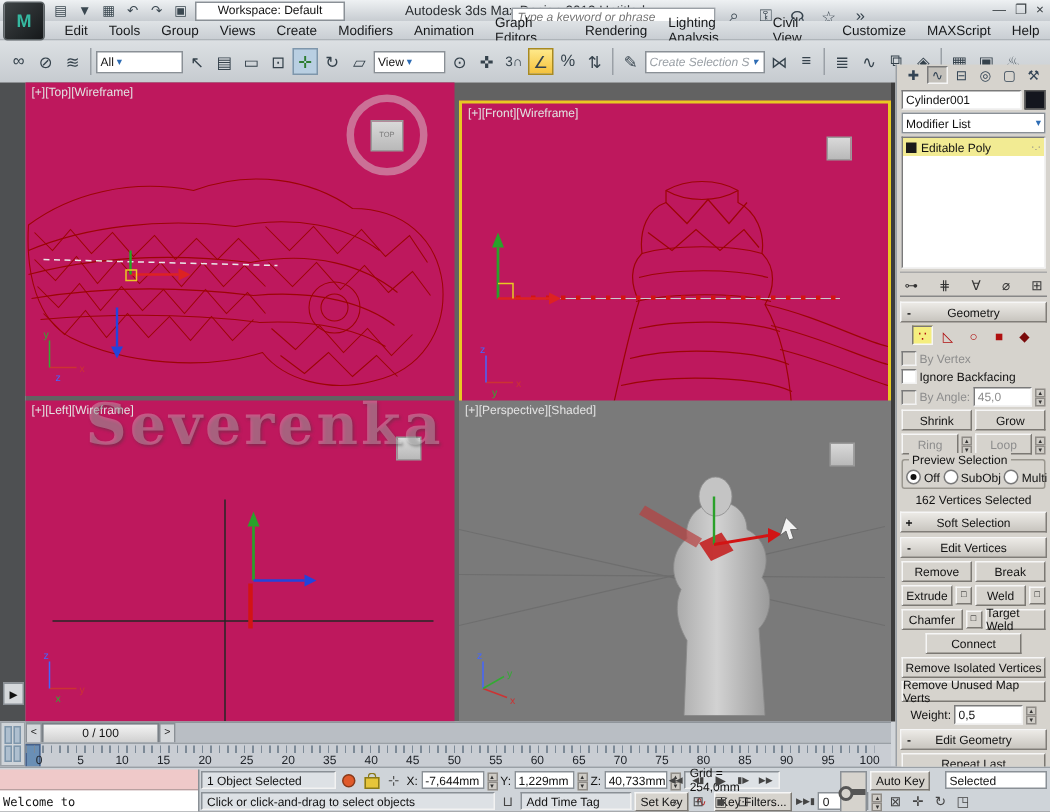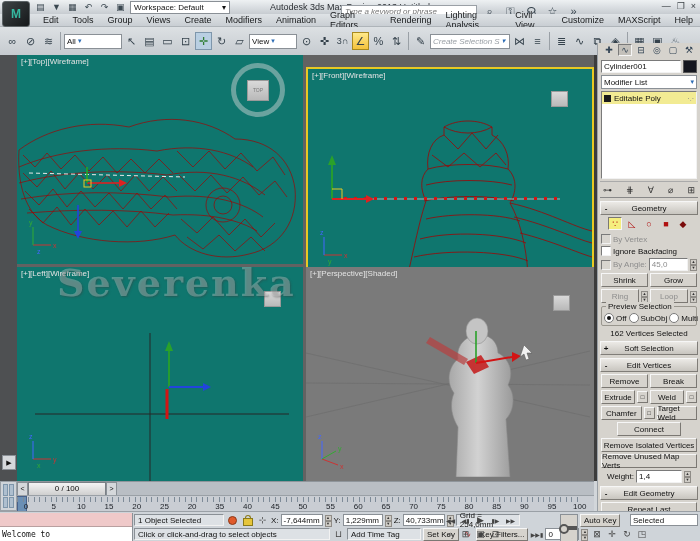--- a/index.html
+++ b/index.html
@@ -10,21 +10,21 @@
   
   .titlebar{left:0;top:0;width:700px;height:14px;
     background:linear-gradient(#eef1f3,#c7ccd1);display:flex;align-items:center;}
   .applogo{position:absolute;left:2px;top:1px;width:26px;height:24px;border-radius:3px;
     background:linear-gradient(135deg,#3d4345,#15181a);border:1px solid #5c6366;z-index:30;
     display:flex;align-items:center;justify-content:center;color:#35b8a0;font-weight:bold;font-size:12px;}
   .qat{display:flex;align-items:center;gap:3px;margin-left:34px;}
   .qat .ticon{width:13px;height:11px;display:flex;align-items:center;justify-content:center;
     color:#3a4750;font-size:9px;}
   .wsbox{height:11px;background:#fff;border:1px solid #8a9096;display:flex;align-items:center;
-    padding:0 3px;font-size:8px;min-width:92px;justify-content:space-between;}
+    padding:0 3px;font-size:8px;min-width:92px;justify-content:space-between;flex-direction:column;}
   .titletext{position:absolute;left:0;right:0;text-align:center;font-size:9px;color:#2b2f33;pointer-events:none;}
   .searchwrap{position:absolute;right:118px;top:2px;display:flex;align-items:center;gap:4px;}
   .searchbox{width:128px;height:10px;background:#fff;border:1px solid #9aa0a6;font-style:italic;
     font-size:8px;color:#8a9096;padding:0 3px;}
   .winbtns{position:absolute;right:4px;top:1px;display:flex;gap:6px;color:#3c4246;font-size:9px;}
   
   .menubar{left:0;top:14px;width:700px;height:13px;background:linear-gradient(#dfe3e6,#c9ced3);
     display:flex;align-items:center;gap:0;padding-left:36px;box-sizing:border-box;border-bottom:1px solid #aeb4b9;}
   .menubar .menu{padding:0 7px;font-size:9px;color:#17191b;}
   
@@ -37,21 +37,21 @@
   .tsep{width:1px;height:18px;background:#9aa0a6;margin:0 2px;flex:0 0 auto;}
   .tdrop{height:13px;background:#fff;border:1px solid #8a9096;display:flex;align-items:center;
     font-size:8px;padding:0 2px;gap:2px;flex:0 0 auto;}
   .tdrop .dd{color:#2d6cb4;font-size:7px;}
   .tdrop.ghost{color:#9aa0a6;font-style:italic;}
   
   .leftdock{left:0;top:55px;width:17px;height:426px;background:#4e5052;}
   .dockbtn{position:absolute;left:2px;top:400px;width:12px;height:13px;background:#d5d8db;
     border:1px solid #8a9096;display:flex;align-items:center;justify-content:center;font-size:7px;color:#111;}
   .vpzone{left:17px;top:55px;width:577px;height:426px;background:#626262;}
-  .vp{position:absolute;background:#0f766e;overflow:hidden;}
+  .vp{position:absolute;background:#be185d;overflow:hidden;}
   .vp.tl{left:0;top:0;width:286px;height:209px;}
   .vp.tr{left:289px;top:12px;width:288px;height:209px;box-sizing:border-box;border:2px solid #e8c923;}
   .vp.bl{left:0;top:212px;width:286px;height:214px;}
   .vp.br{left:289px;top:212px;width:288px;height:214px;background:#7a7a7a;}
   .vplabel{position:absolute;left:4px;top:2px;color:#e3e3e3;font-size:8px;z-index:5;}
   .vpstats{position:absolute;left:10px;top:14px;color:#eec21a;font-size:8px;line-height:11px;z-index:5;}
   .watermark{left:40px;top:205px;width:380px;font-family:"DejaVu Serif",serif;font-weight:bold;
     font-size:38px;letter-spacing:2px;color:rgba(235,235,235,0.30);z-index:6;pointer-events:none;
     text-shadow:1px 1px 2px rgba(60,60,60,.4);}
   .viewcube{position:absolute;width:15px;height:14px;background:linear-gradient(#d9d9d9,#b9b9b9);
@@ -545,21 +545,21 @@
       <div class="btn">Connect</div>
     </div>
     <div class="row">
         <div class="btn">Remove Isolated Vertices</div>
       </div>
     <div class="row">
         <div class="btn">Remove Unused Map Verts</div>
       </div>
     <div class="row" style="padding:0 6px">
       <span class="lbl">Weight:</span>
-      <div class="field">1,4</div>
+      <div class="field">0,5</div>
       <span class="spin">
           <i>▲</i>
           <i>▼</i>
         </span>
     </div>
   </div>
 
   <div class="rollout">
     <div class="rhead">
       <span class="pm">-</span>

